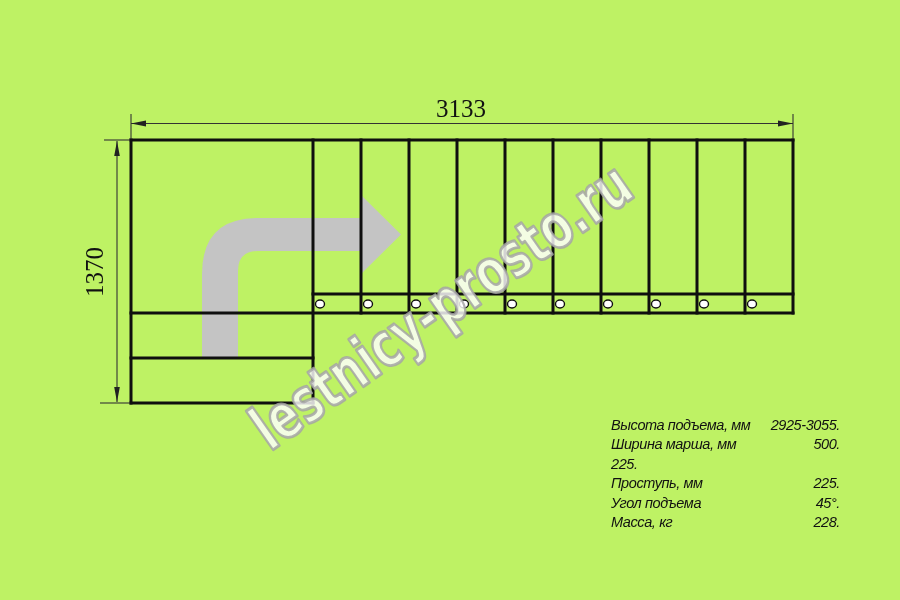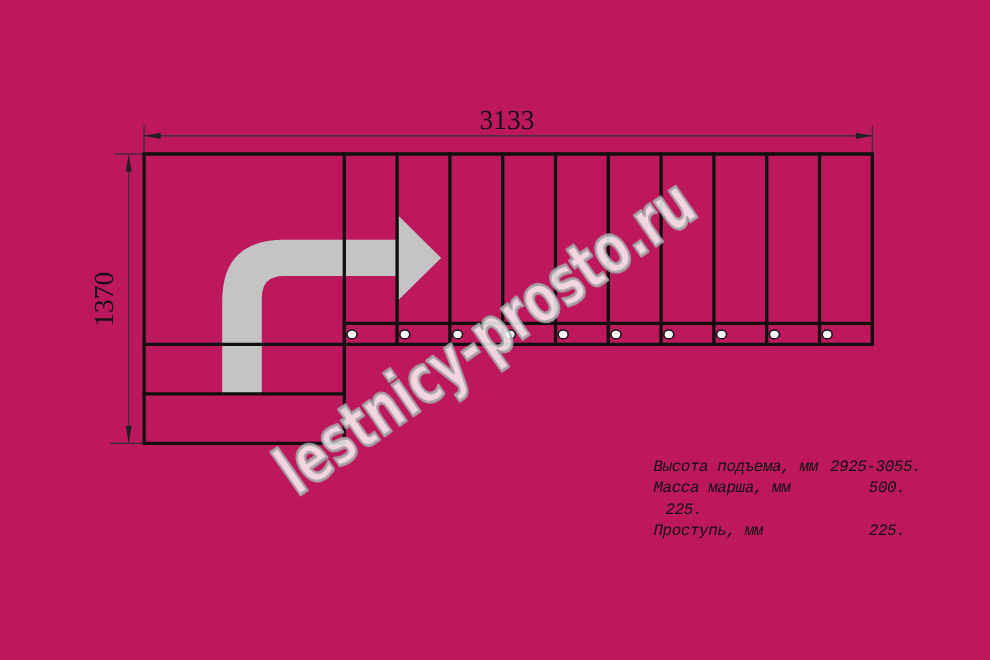--- a/index.html
+++ b/index.html
@@ -1,36 +1,36 @@
 <!DOCTYPE html>
 <html><head>
 <meta charset="utf-8">
 <style>
   html,body{margin:0;padding:0;background:#fff;}
   .canvas{
     position:relative;
     width:900px;height:600px;
-    background:#be185d;
+    background:#bef264;
     outline:1px solid #e4e4e4;
     overflow:hidden;
     font-family:"DejaVu Sans","Liberation Sans",sans-serif;
   }
   .plan-svg{position:absolute;left:0;top:0;}
   .specs{
     position:absolute;
-    left:594px;top:416px;width:229px;
-    font-family:Liberation Mono, monospace;
+    left:611px;top:416px;width:229px;
+    font-family:Liberation Sans, sans-serif;
     font-style:italic;
     font-size:14.5px;
     letter-spacing:-0.4px;
     line-height:19.4px;
     color:#111;
   }
   .spec-row{display:flex;justify-content:space-between;white-space:nowrap;}
-  .spec-value{text-align:right;margin-left:11px;}
+  .spec-value{text-align:right;}
 </style>
 </head>
 <body>
 
 <div class="canvas">
 
   <svg class="plan-svg" width="900" height="600" viewBox="0 0 900 600">
 
     <path d="M202 358 L202 274 Q202 218 258 218 L362 218 L362 196 L401 234.5 L362 273 L362 251 L258 251 Q238 251 238 271 L238 358 Z" fill="#c4c4c4"></path>
 
@@ -90,25 +90,33 @@
 
     <text transform="translate(270,452) rotate(-35)" x="0" y="0" textLength="448" lengthAdjust="spacingAndGlyphs" font-family="DejaVu Sans, Liberation Sans, sans-serif" font-size="62" font-weight="bold" fill="#ffffff" fill-opacity="0.82" stroke="#a5a5a5" stroke-width="3" stroke-opacity="0.85" stroke-linejoin="round">lestnicy-prosto.ru</text>
   </svg>
 
   <div class="specs">
     <div class="spec-row">
       <span class="spec-label">Высота подъема, мм</span>
       <span class="spec-value">2925-3055.</span>
     </div>
     <div class="spec-row">
-      <span class="spec-label">Масса марша, мм</span>
+      <span class="spec-label">Ширина марша, мм</span>
       <span class="spec-value">500.</span>
     </div>
     <div class="spec-row">
       <span class="spec-value">225.</span>
     </div>
     <div class="spec-row">
       <span class="spec-label">Проступь, мм</span>
       <span class="spec-value">225.</span>
     </div>
+    <div class="spec-row">
+      <span class="spec-label">Угол подъема</span>
+      <span class="spec-value">45°.</span>
+    </div>
+    <div class="spec-row">
+      <span class="spec-label">Масса, кг</span>
+      <span class="spec-value">228.</span>
+    </div>
   </div>
 
 </div>
 
 </body></html>

